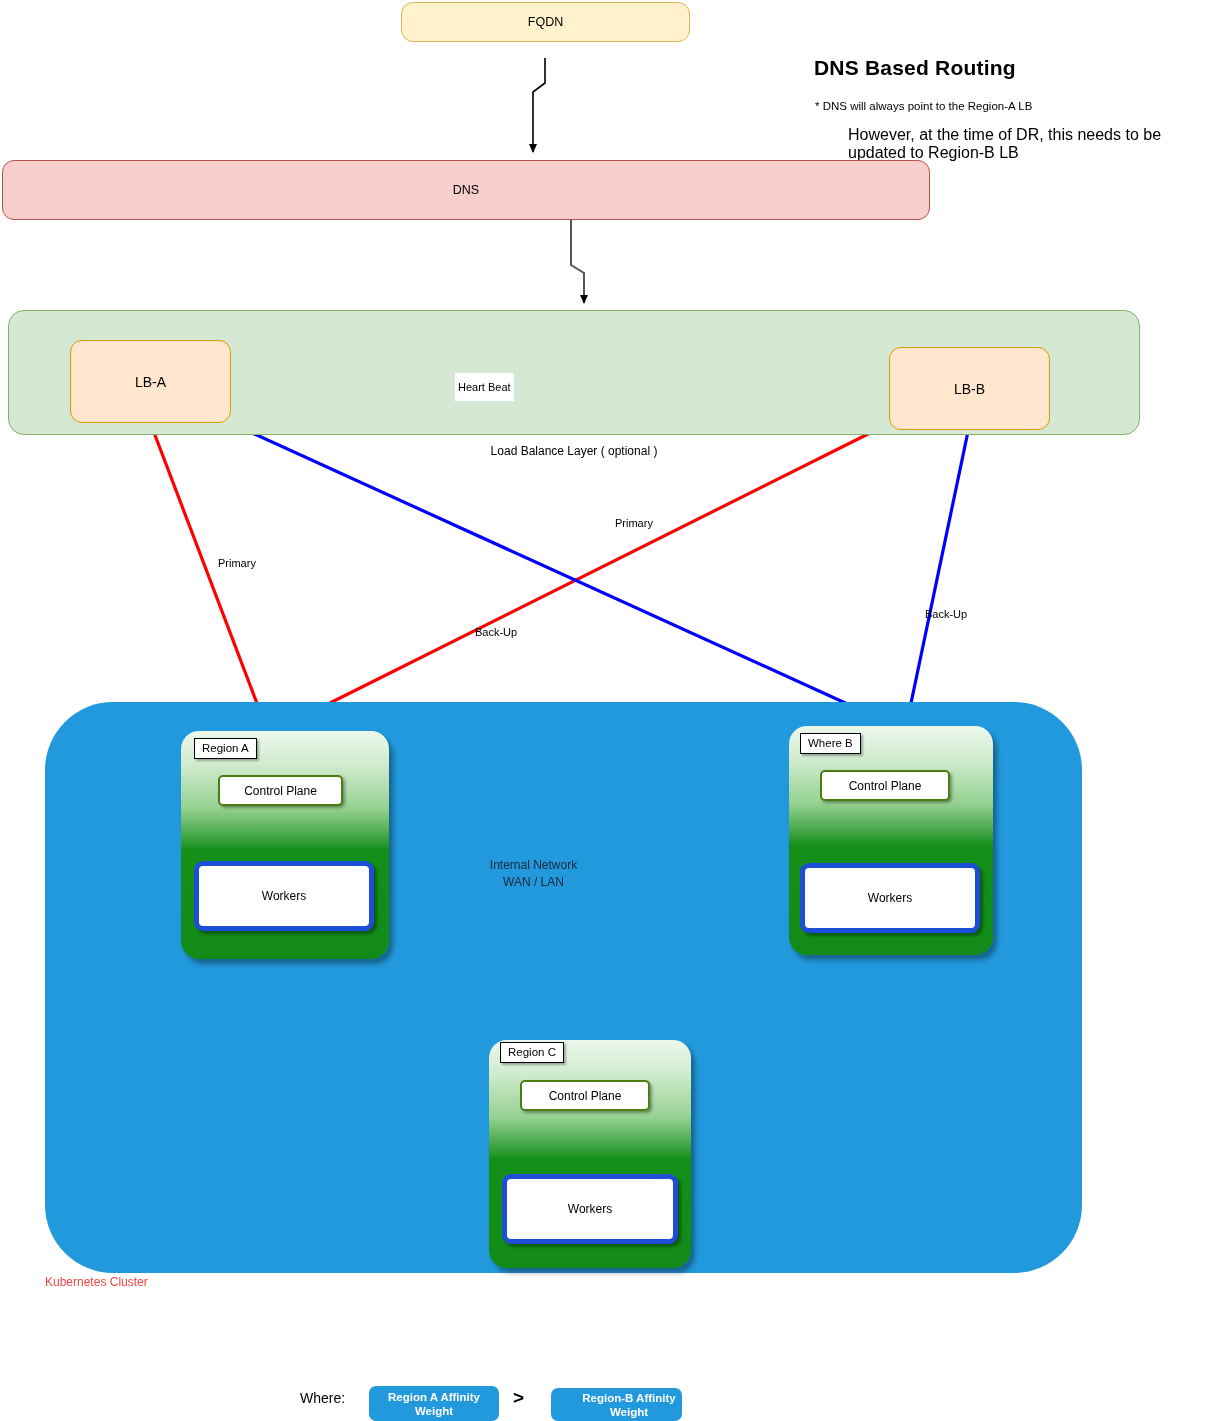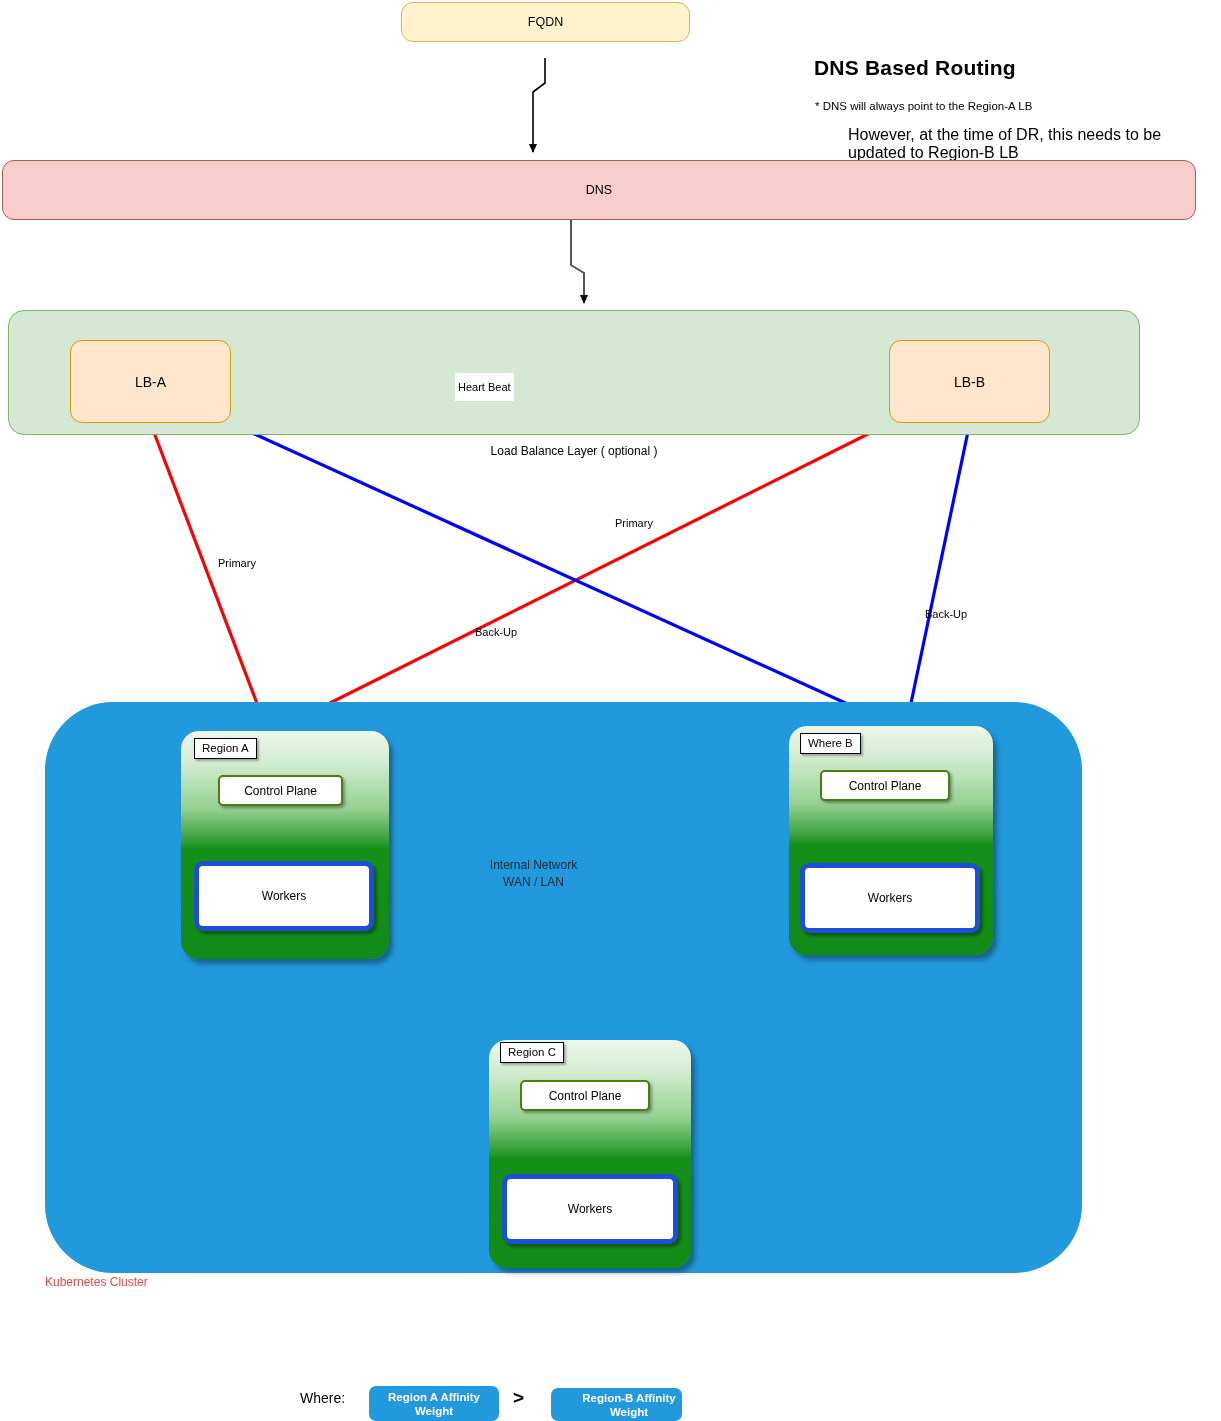--- a/index.html
+++ b/index.html
@@ -25,21 +25,21 @@
     left: 401px; top: 2px; width: 289px; height: 40px;
     background: #fff2cc;
     border: 1px solid #d6b656;
     border-radius: 12px;
     display: flex; align-items: center; justify-content: center;
     font-size: 12.5px; color: #000;
   }
 
   
   .dns-box {
-    left: 2px; top: 160px; width: 1194px; height: 60px;
+    left: 2px; top: 160px; width: 928px; height: 60px;
     background: #f8cecc;
     border: 1px solid #b85450;
     border-radius: 12px;
     display: flex; align-items: center; justify-content: center;
     font-size: 12.5px; color: #000;
   }
 
   
   .lb-layer {
     left: 8px; top: 310px; width: 1132px; height: 125px;
@@ -54,21 +54,21 @@
   }
   .lb-node {
     width: 161px; height: 83px;
     background: #ffe6cc;
     border: 1.5px solid #d79b00;
     border-radius: 12px;
     display: flex; align-items: center; justify-content: center;
     font-size: 14px; color: #000;
   }
   .lb-a { left: 70px; top: 340px; }
-  .lb-b { left: 889px; top: 340px; }
+  .lb-b { left: 889px; top: 347px; }
 
   .heartbeat-label {
     left: 455px; top: 373px;
     background: #ffffff;
     padding: 8px 3px;
     font-size: 11px; color: #000;
   }
 
   
   .link-label { font-size: 11px; color: #000; background: transparent; white-space: nowrap; }

